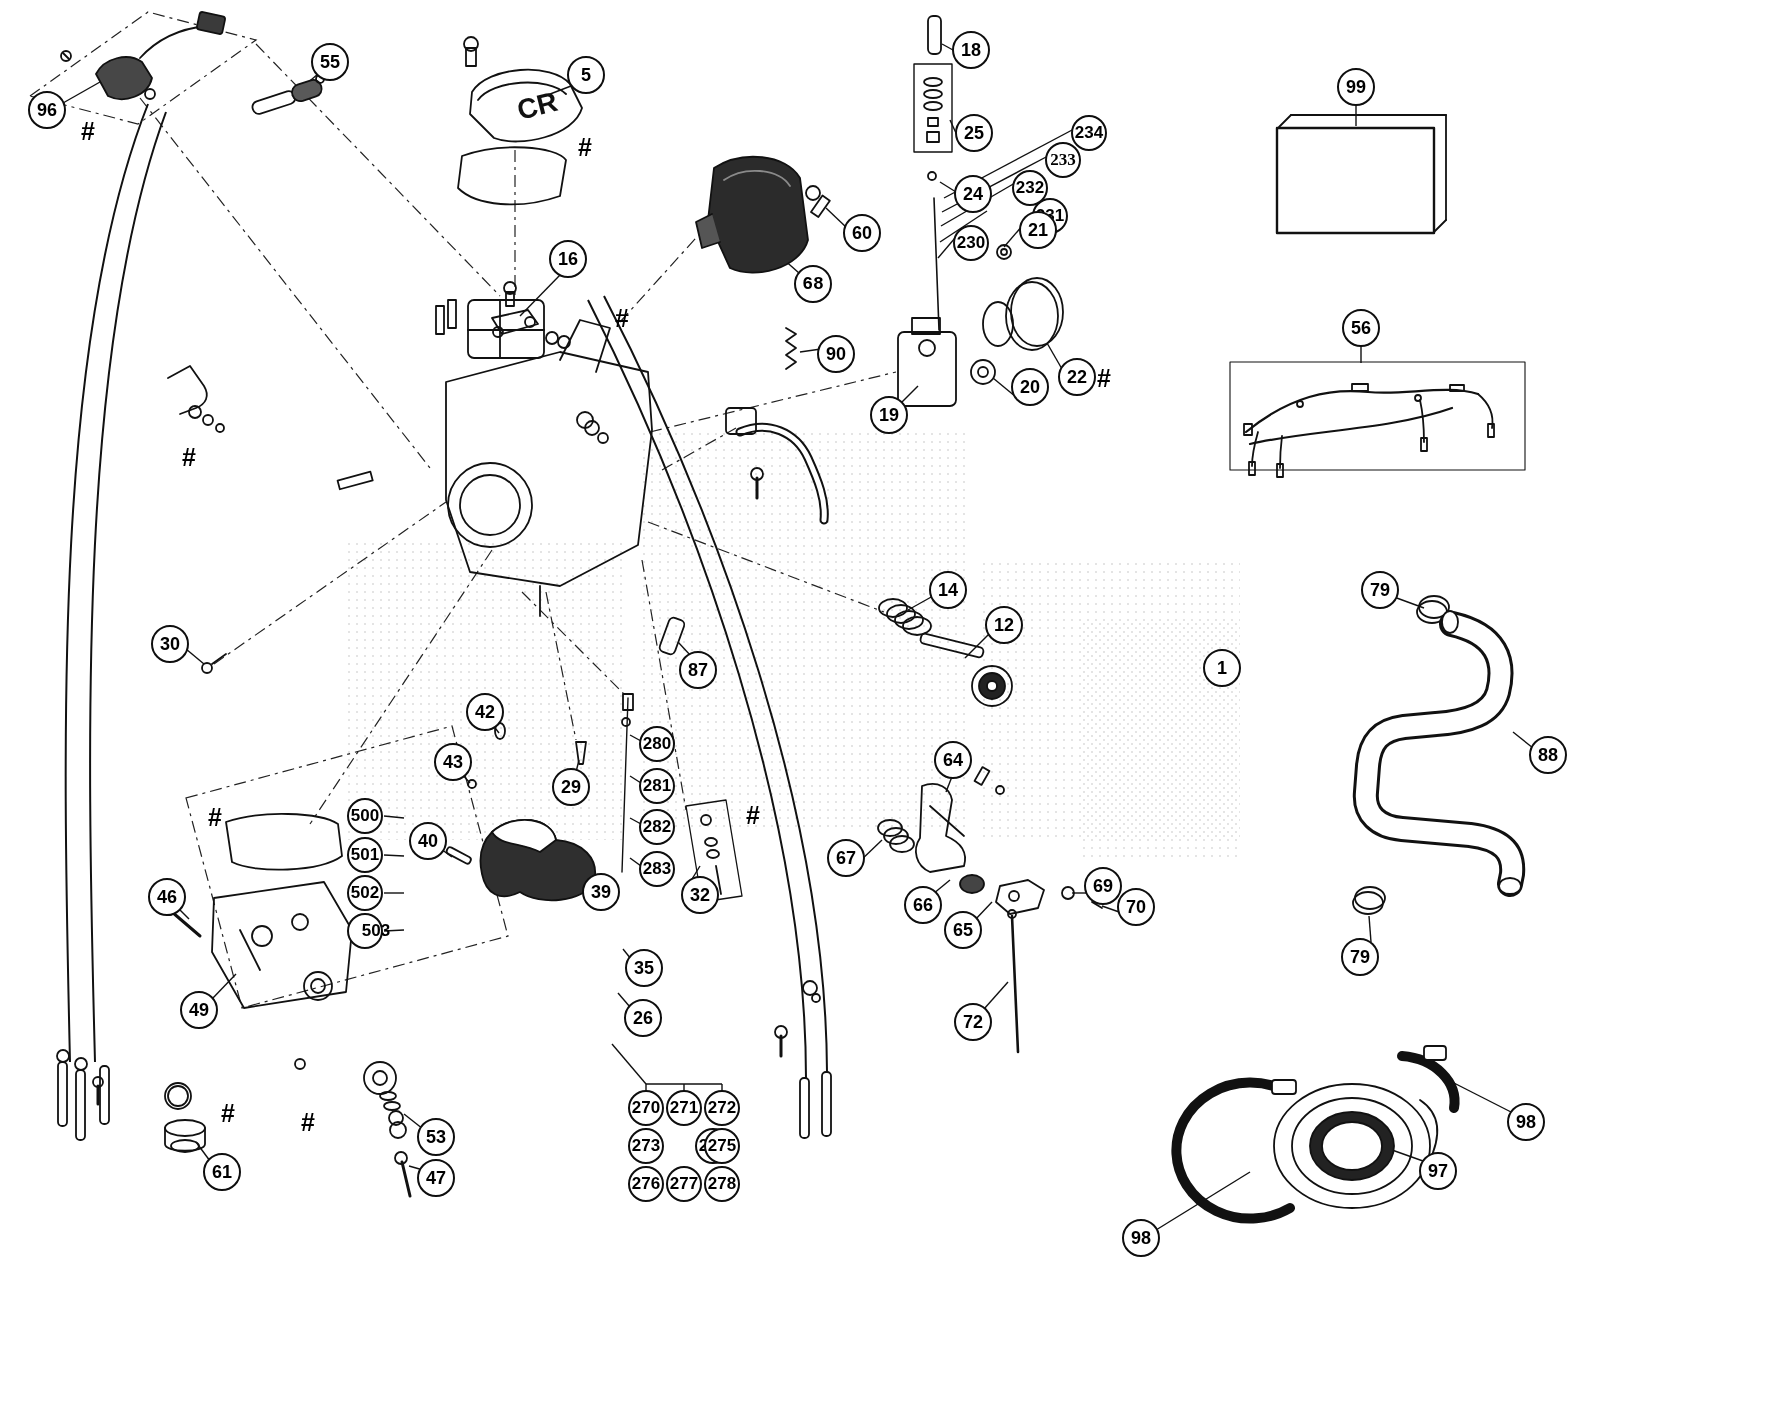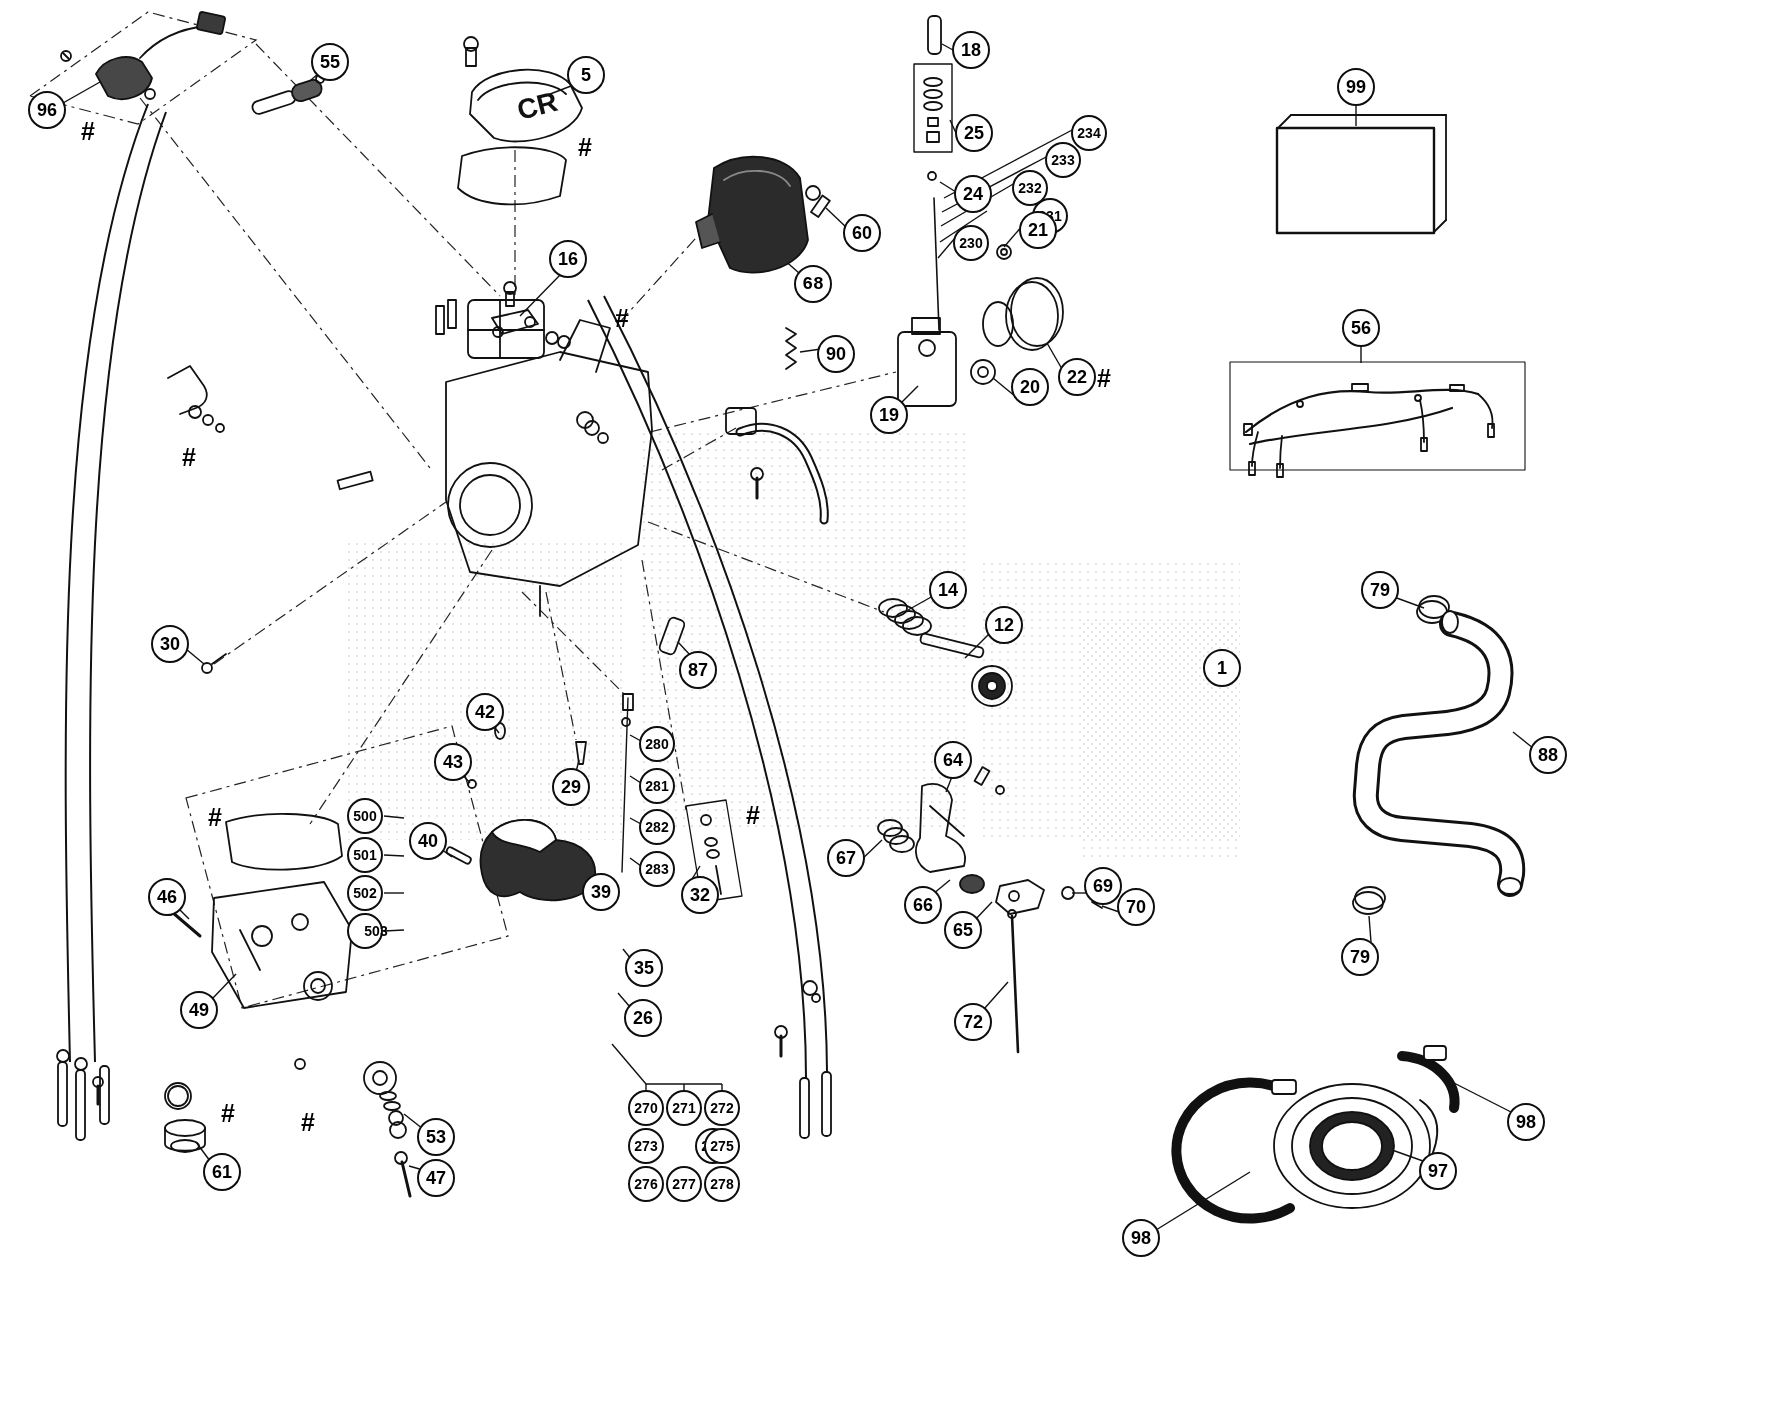--- a/index.html
+++ b/index.html
@@ -5,21 +5,21 @@
   html,body{margin:0;padding:0;background:#ffffff}
   .stage{position:relative;width:1769px;height:1410px;background:#fff;
          font-family:"Liberation Sans",sans-serif;overflow:hidden;border-bottom:1px solid #b5b5b5}
   .watermark{position:absolute;background-image:radial-gradient(#cdcdcd 1.4px,transparent 1.5px);
              background-size:8px 8px;opacity:.55;pointer-events:none}
   svg.art{position:absolute;left:0;top:0}
   .callout{position:absolute;width:38px;height:38px;border:2.4px solid #0e0e0e;border-radius:50%;
            background:#fff;display:flex;align-items:center;justify-content:center;
            font-weight:bold;font-size:18px;color:#000;transform:translate(-50%,-50%);
            box-sizing:border-box;cursor:pointer;z-index:5}
-  .callout.small{width:36px;height:36px;font-size:14px}
+  .callout.small{width:36px;height:36px;font-size:17px}
   .hash{position:absolute;font-weight:bold;font-size:25px;color:#000;
         transform:translate(-50%,-50%);z-index:4}
   .gasket-text{position:absolute;left:1277px;top:128px;width:157px;height:105px;
                display:flex;flex-direction:column;align-items:center;justify-content:center;
                gap:13px;font-weight:bold;font-size:15px;color:#000;text-align:center;z-index:3}
 </style>
 </head>
 <body>
 
 <div class="stage">
@@ -338,21 +338,21 @@
       <div class="callout" style="left: 47px; top: 110px;">96</div>
       <div class="callout" style="left: 330px; top: 62px;">55</div>
       <div class="callout" style="left: 586px; top: 75px;">5</div>
       <div class="callout" style="left: 568px; top: 259px;">16</div>
       <div class="callout" style="left: 971px; top: 50px;">18</div>
       <div class="callout" style="left: 974px; top: 133px;">25</div>
       <div class="callout" style="left: 973px; top: 194px;">24</div>
       <div class="callout small" style="left: 971px; top: 243px;">230</div>
       <div class="callout small" style="left: 1002px; top: 216px; margin-left: 48px;">231</div>
       <div class="callout small" style="left: 1030px; top: 188px;">232</div>
-      <div class="callout small" style="left: 1063px; top: 160px;">233</div>
+      <div class="callout small" style="left: 1063px; top: 160px; font-family: Liberation Serif, serif;">233</div>
       <div class="callout small" style="left: 1089px; top: 133px;">234</div>
       <div class="callout" style="left: 1038px; top: 230px;">21</div>
       <div class="callout" style="left: 862px; top: 233px; text-align: center;">60</div>
       <div class="callout" style="left: 813px; top: 284px; font-family: Liberation Mono, monospace;">68</div>
       <div class="callout" style="left: 836px; top: 354px;">90</div>
       <div class="callout" style="left: 889px; top: 415px;">19</div>
       <div class="callout" style="left: 1030px; top: 387px;">20</div>
       <div class="callout" style="left: 1077px; top: 377px;">22</div>
       <div class="callout" style="left: 1356px; top: 87px;">99</div>
       <div class="callout" style="left: 1361px; top: 328px;">56</div>

